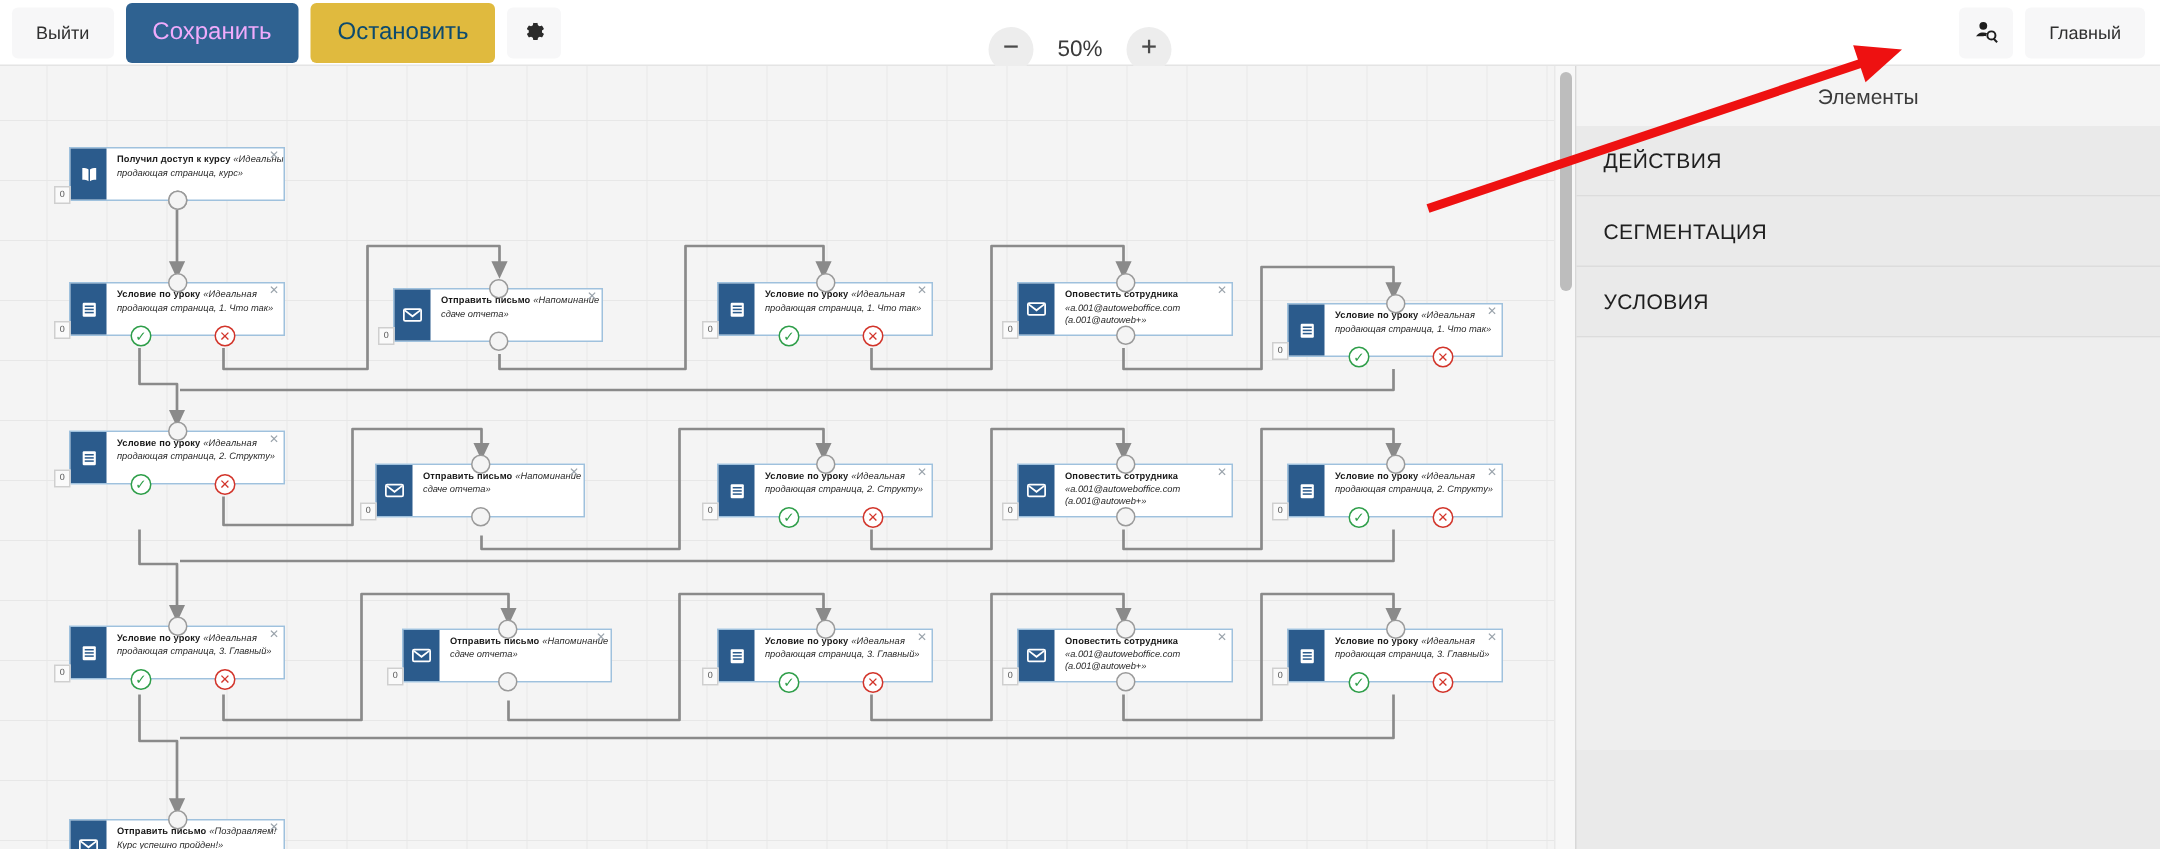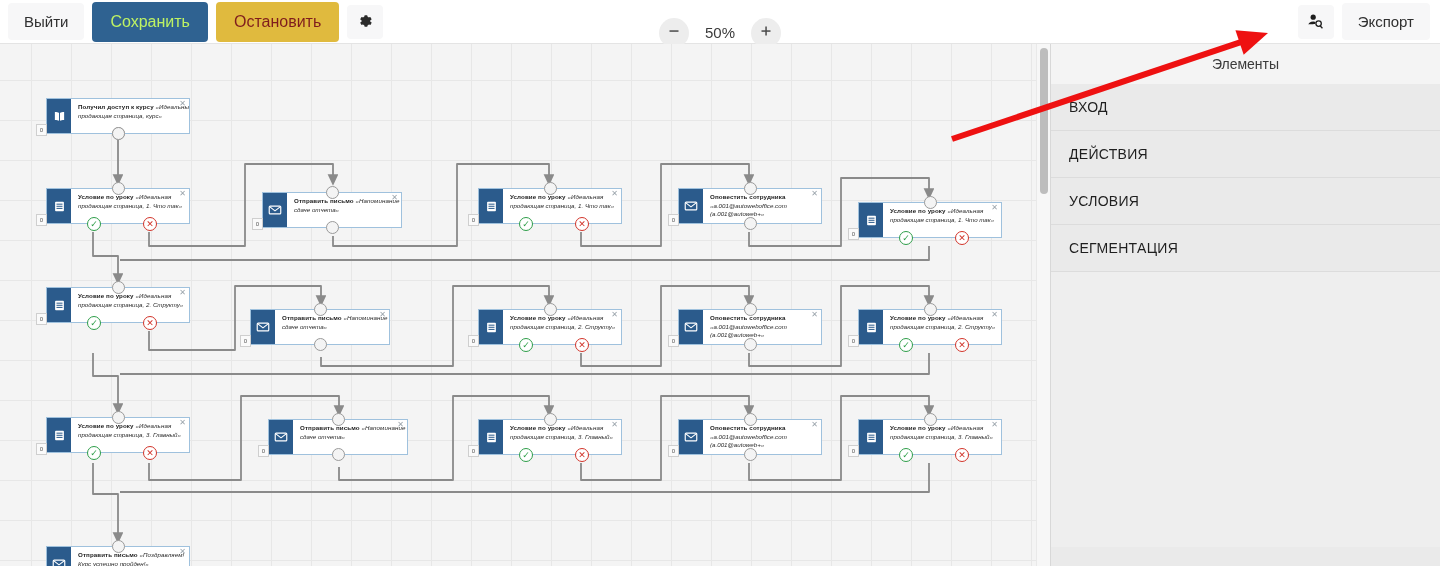--- a/index.html
+++ b/index.html
@@ -17,25 +17,25 @@
     display:flex;align-items:center;box-sizing:border-box;
   }
   .tb-left{display:flex;align-items:center;padding-left:8px;gap:8px;}
   .tb-center{position:absolute;left:0;right:0;display:flex;justify-content:center;align-items:center;gap:10px;pointer-events:none;margin-top:22px;}
   .tb-center > *{pointer-events:auto;}
   .tb-right{margin-left:auto;display:flex;align-items:center;gap:8px;padding-right:10px;}
 
   .btn{
     border:none;border-radius:4px;cursor:pointer;
     font-family:"Liberation Sans","DejaVu Sans",sans-serif;
-    font-size:15px;line-height:1;white-space:nowrap;
+    font-size:12px;line-height:1;white-space:nowrap;
   }
   .btn-plain{background:#f7f7f8;color:#303030;padding:11px 16px;}
-  .btn-primary{background:#2f6291;color:#bef264;padding:12px 18px;font-size:16px;}
-  .btn-yellow{background:#e0ba3e;color:#7f1d1d;padding:12px 18px;font-size:16px;}
+  .btn-primary{background:#2f6291;color:#f0abfc;padding:12px 18px;font-size:16px;}
+  .btn-yellow{background:#e0ba3e;color:#0c4a6e;padding:12px 18px;font-size:16px;}
   .btn-icon{
     background:#f7f7f8;color:#2b2b2b;width:36px;height:34px;
     display:flex;align-items:center;justify-content:center;padding:0;
   }
   .zoom-circle{
     width:30px;height:30px;border-radius:50%;background:#ededed;
     border:none;display:flex;align-items:center;justify-content:center;
     cursor:pointer;color:#4a4a4a;
   }
   .zoom-label{font-size:15px;color:#3b3b3b;min-width:42px;text-align:center;}
@@ -172,21 +172,21 @@
       <button class="btn btn-icon">
         <span>
           <svg width="17" height="16" viewBox="0 0 17 16" fill="#1e1e1e">
             <circle cx="6.2" cy="4.2" r="2.6"></circle>
             <path d="M1.4 12.2c0-2.3 2.2-3.6 4.8-3.6 1 0 1.9.2 2.6.5-.5.5-.8 1.2-.9 2-.6-.2-1.2-.1-1.7.1H1.4z"></path>
             <circle cx="11.6" cy="10.6" r="2.7" fill="none" stroke="#1e1e1e" stroke-width="1.3"></circle>
             <rect x="13.6" y="12.4" width="1.3" height="3.3" transform="rotate(-45 14.2 14)"></rect>
           </svg>
         </span>
       </button>
-      <button class="btn btn-plain">Экспорт</button>
+      <button class="btn btn-plain">Главный</button>
     </div>
   </div>
 
   <div class="canvas-wrap">
     <div class="grid"></div>
     <div class="canvas-inner" id="canvas-inner">
       <svg class="edges" id="edge-layer">
         <defs>
           <marker id="ah" markerWidth="7" markerHeight="7" refX="3.2" refY="3" orient="auto">
             <path d="M0,0 L6.4,3 L0,6 z" fill="#8a8a8a"></path>
@@ -529,30 +529,27 @@
   <div class="vscroll">
     <div class="thumb"></div>
   </div>
 
   <div class="panel">
     <div class="tabs">
       <div class="tab active">Элементы</div>
     </div>
     <div id="panel-sections">
         <div class="acc-item">
-          <span>ВХОД</span>
+          <span>ДЕЙСТВИЯ</span>
         </div>
         <div class="acc-item">
-          <span>ДЕЙСТВИЯ</span>
+          <span>СЕГМЕНТАЦИЯ</span>
         </div>
         <div class="acc-item">
           <span>УСЛОВИЯ</span>
-        </div>
-        <div class="acc-item">
-          <span>СЕГМЕНТАЦИЯ</span>
         </div>
       </div>
     <div class="acc-rest"></div>
   </div>
 
   <svg class="anno">
     <g id="anno-arrow">
       <line id="anno-line" stroke-width="6" stroke-linecap="butt" x1="952" y1="139" x2="1245.2460430755532" y2="40.63265643668154" stroke="#ee1111"></line>
       <polygon id="anno-head" points="1268,33 1243.6919094143104,54.865880546593985 1235.4231982745723,30.215760545109873" fill="#ee1111"></polygon>
     </g>

